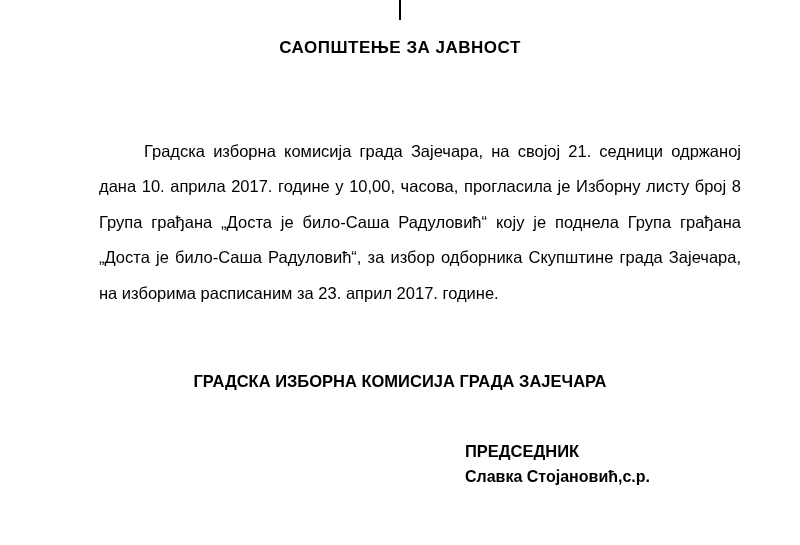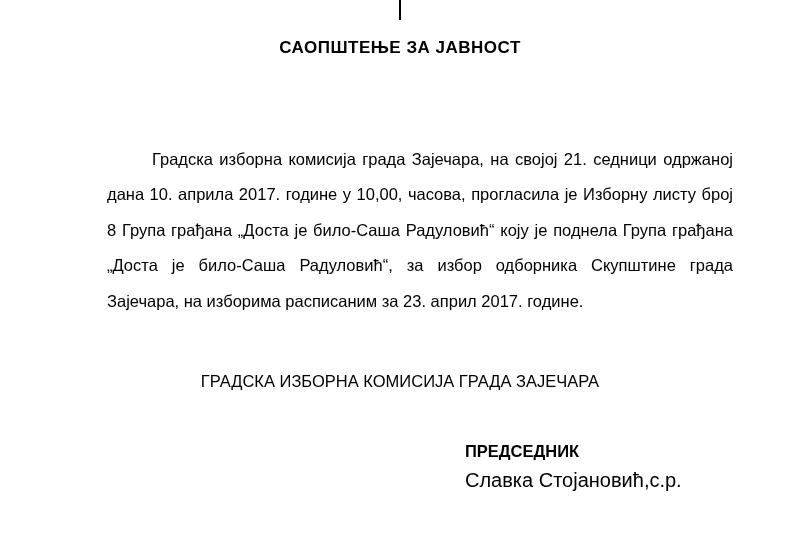--- a/index.html
+++ b/index.html
@@ -43,47 +43,47 @@
     position: absolute;
     left: 95px;
     top: 130px;
     width: 650px;
     font-size: 16.5px;
     line-height: 2.15;
     text-align: justify;
     text-justify: inter-word;
   }
   .body-block p {
-    margin: 12px;
+    margin: 4px;
     text-indent: 45px;
   }
   .org-line {
     position: absolute;
     left: 0;
     top: 372px;
     width: 800px;
     text-align: center;
     font-size: 16.5px;
-    font-weight: normal;
+    font-weight: bold;
   }
   .signature-block {
     position: absolute;
     right: 75px;
     top: 438px;
     text-align: left;
     width: 260px;
   }
   .signature-title {
     font-size: 16.5px;
     font-weight: bold;
     line-height: 1.6;
   }
   .signature-name {
-    font-size: 20px;
-    font-weight: normal;
+    font-size: 16px;
+    font-weight: bold;
     line-height: 1.6;
   }
 </style>
 </head>
 <body>
 
 <div class="page">
 
   <div class="cursor-mark"></div>
 

